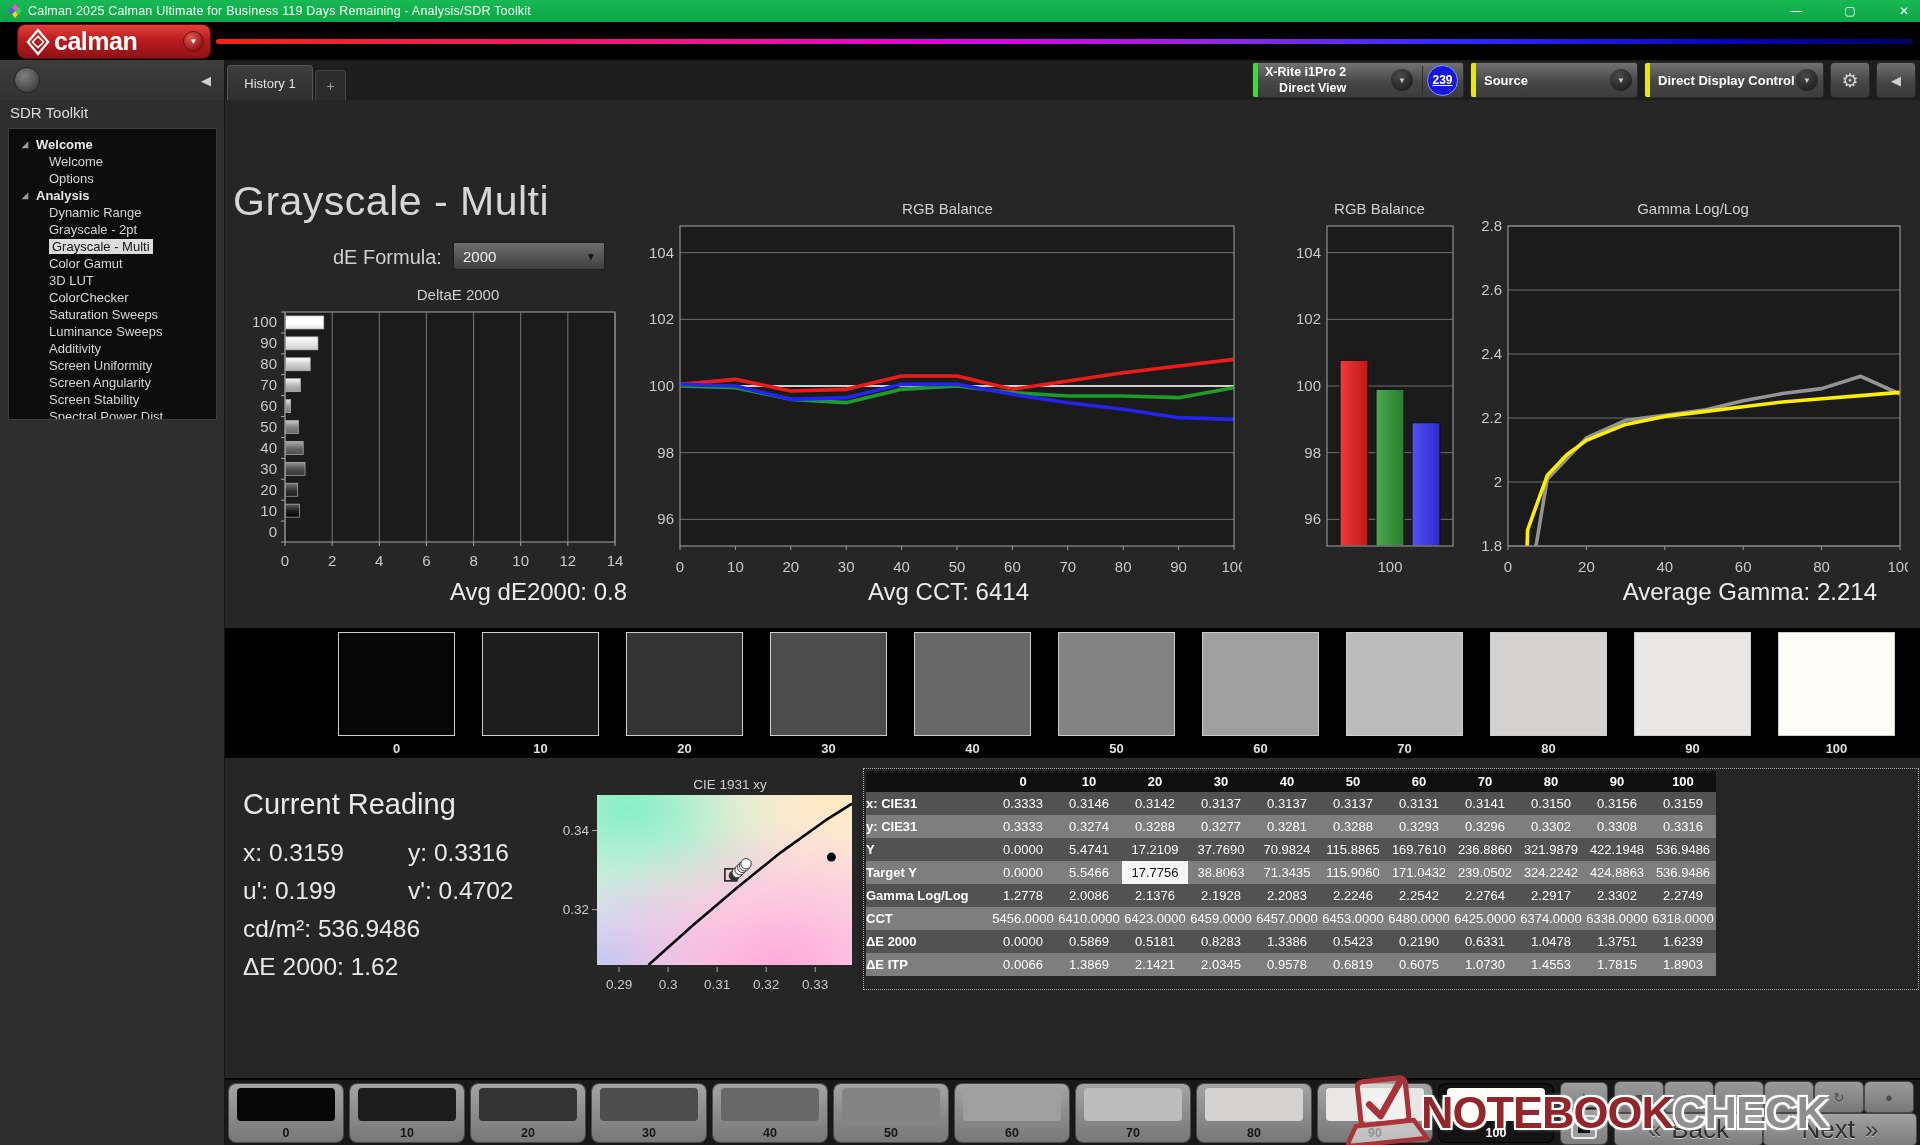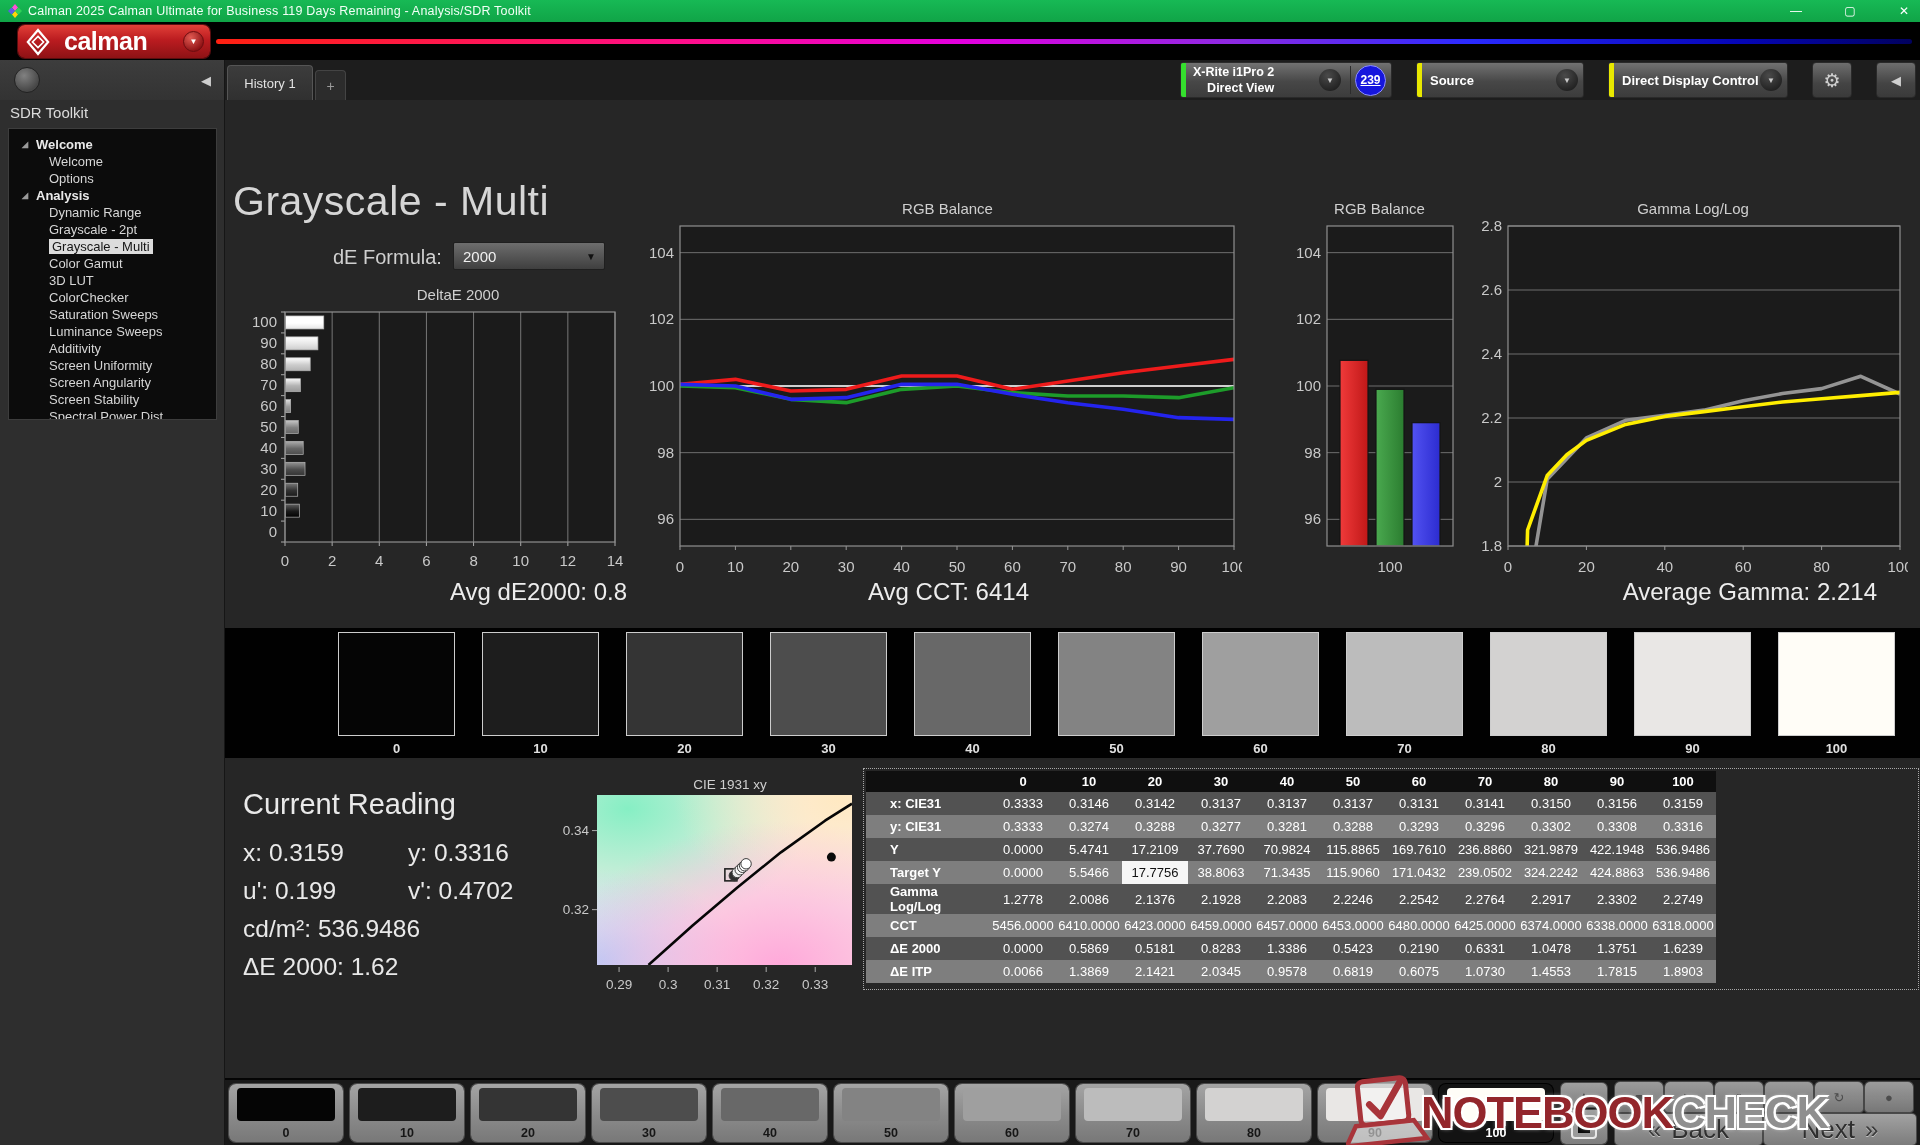--- a/index.html
+++ b/index.html
@@ -16,21 +16,21 @@
   .titlebar .app-diamond { width:14px; height:14px; margin:0 6px 0 8px; flex:0 0 auto; }
   .titlebar .title-text { color:#f2fff6; font-size:12.5px; letter-spacing:.2px; }
   .win-controls { position:absolute; right:6px; top:0; height:22px; display:flex; align-items:center; gap:34px; }
   .win-btn { color:#fff; font-size:12px; width:20px; text-align:center; cursor:default; }
 
   
   .logobar { position:absolute; left:0; top:22px; width:1920px; height:38px; background:#000; }
   .calman-logo { position:absolute; left:18px; top:3px; width:192px; height:33px; border-radius:7px;
     background:linear-gradient(180deg,#e24038,#bb1c20 45%,#8e1215);
     display:flex; align-items:center; padding:0 6px 0 8px; box-shadow:0 0 0 1px #5a0d0f; }
-  .calman-logo .logo-word { color:#fff; font-size:25px; font-weight:bold; letter-spacing:-.5px; line-height:1; margin-left:14px; }
+  .calman-logo .logo-word { color:#fff; font-size:25px; font-weight:bold; letter-spacing:-.5px; line-height:1; margin-left:4px; }
   .logo-drop { width:21px; height:21px; border-radius:50%; margin-left:auto;
     background:radial-gradient(circle at 35% 30%,#e25a52,#8e1215 75%); border:1px solid #6b0d10;
     display:flex; align-items:center; justify-content:center; color:#fff; font-size:8px; }
   .rainbow { position:absolute; left:216px; right:8px; top:17px; height:5px; border-radius:3px;
     background:linear-gradient(90deg,#ff2111 0%,#ff0e8d 28%,#e400e0 44%,#8d2ae2 60%,#2a2aff 74%,#0505b5 90%,#01015e 100%); }
 
   
   .sidebar { position:absolute; left:0; top:60px; width:225px; height:1085px; background:#2e2e2e; border-right:1px solid #161616; }
   .sidebar-header { position:absolute; left:0; top:0; width:100%; height:40px; background:linear-gradient(180deg,#3d3d3d,#333); }
   .side-knob { position:absolute; left:14px; top:7px; width:26px; height:26px; border-radius:50%;
@@ -45,21 +45,21 @@
   .tree-row.item { padding-left:40px; }
   .tree-row.item span.sel { background:#dcdcdc; color:#151515; padding:0 3px; }
 
   
   .tabbar { position:absolute; left:225px; top:60px; width:1695px; height:40px; background:#1d1d1d;text-align:right; }
   .tab-history { position:absolute; left:2px; bottom:0; width:86px; height:35px; background:linear-gradient(180deg,#3c3c3c,#303030);
     border:1px solid #555; border-bottom:none; border-radius:4px 4px 0 0; color:#e3e3e3; font-size:13px;
     display:flex; align-items:center; justify-content:center; }
   .tab-add { position:absolute; left:90px; bottom:0; width:31px; height:30px; background:#2c2c2c; border:1px solid #444;
     border-bottom:none; border-radius:4px 4px 0 0; color:#9a9a9a; font-size:14px; display:flex; align-items:center; justify-content:center; }
-  .meter-controls { position:absolute; right:4px; top:2px; height:36px; display:flex; gap:24px; }
+  .meter-controls { position:absolute; right:4px; top:2px; height:36px; display:flex; gap:6px; }
   .drop-box { height:36px; border-radius:3px; background:linear-gradient(180deg,#727272,#474747 55%,#3c3c3c);
     border:1px solid #2a2a2a; position:relative; display:flex; align-items:center; color:#fff; overflow:hidden; }
   .drop-box .stripe { position:absolute; left:0; top:0; bottom:0; width:5px; }
   .stripe.green { background:#35e02e; } .stripe.yellow { background:#e8e800; }
   .drop-arrow-circle { width:22px; height:22px; border-radius:50%; background:radial-gradient(circle at 40% 30%,#4a4a4a,#222 75%);
     color:#c9c9c9; font-size:8px; display:flex; align-items:center; justify-content:center; margin-left:auto; margin-right:5px; }
   .meter-box { width:212px; }
   .meter-text { margin-left:12px; font-size:12.5px; font-weight:bold; line-height:1.3; }
   .meter-div { width:1px; height:28px; background:#2c2c2c; margin:0 4px; }
   .badge { width:31px; height:31px; border-radius:50%; background:#1616dd; border:1px solid #8d8dff;
@@ -106,21 +106,21 @@
   .cur-read { position:absolute; left:18px; top:688px; width:330px; color:#e9e9e9; }
   .cur-read .cr-title { font-size:29px; margin-bottom:18px; }
   .cr-line { font-size:24.5px; margin-bottom:10px; display:flex; }
   .cr-pair { width:182px; display:inline-block; }
   .ct-cie { left:352px; top:677px; width:306px; font-size:13.5px; }
 
   .table-wrap { position:absolute; left:638px; top:668px; width:1056px; height:222px; border:1px dotted #a8a8a8; background:#262626; }
   table.meas { border-collapse:collapse; margin:2px 0 0 2px; }
   table.meas th, table.meas td { font-size:13px; color:#fff; height:23px; text-align:center; padding:0 2px; }
   table.meas thead th { background:#0f0f0f; font-weight:bold; height:21px; }
-  table.meas td.rl { text-align:left; font-weight:bold; padding-left:24px; width:124px; }
+  table.meas td.rl { text-align:left; font-weight:bold; padding-left:0; width:124px; }
   table.meas td { width:66px; }
   tr.odd td { background:#525252; } tr.even td { background:#7e7e7e; }
   td.hl { background:#f6f6f6 !important; color:#111 !important; }
 
   
   .bottomstrip { position:absolute; left:225px; top:1078px; width:1695px; height:67px; background:#191919; border-top:2px solid #050505; }
   .tiles { position:absolute; left:4px; top:4px; display:flex; gap:7px; }
   .tile { width:114px; height:58px; border-radius:7px; background:linear-gradient(180deg,#a4a4a4,#8a8a8a 55%,#787878);
     box-shadow:0 0 0 1px #4a4a4a; position:relative; }
   .tile .patch { position:absolute; left:8px; top:4px; width:98px; height:33px; border-radius:4px; }

